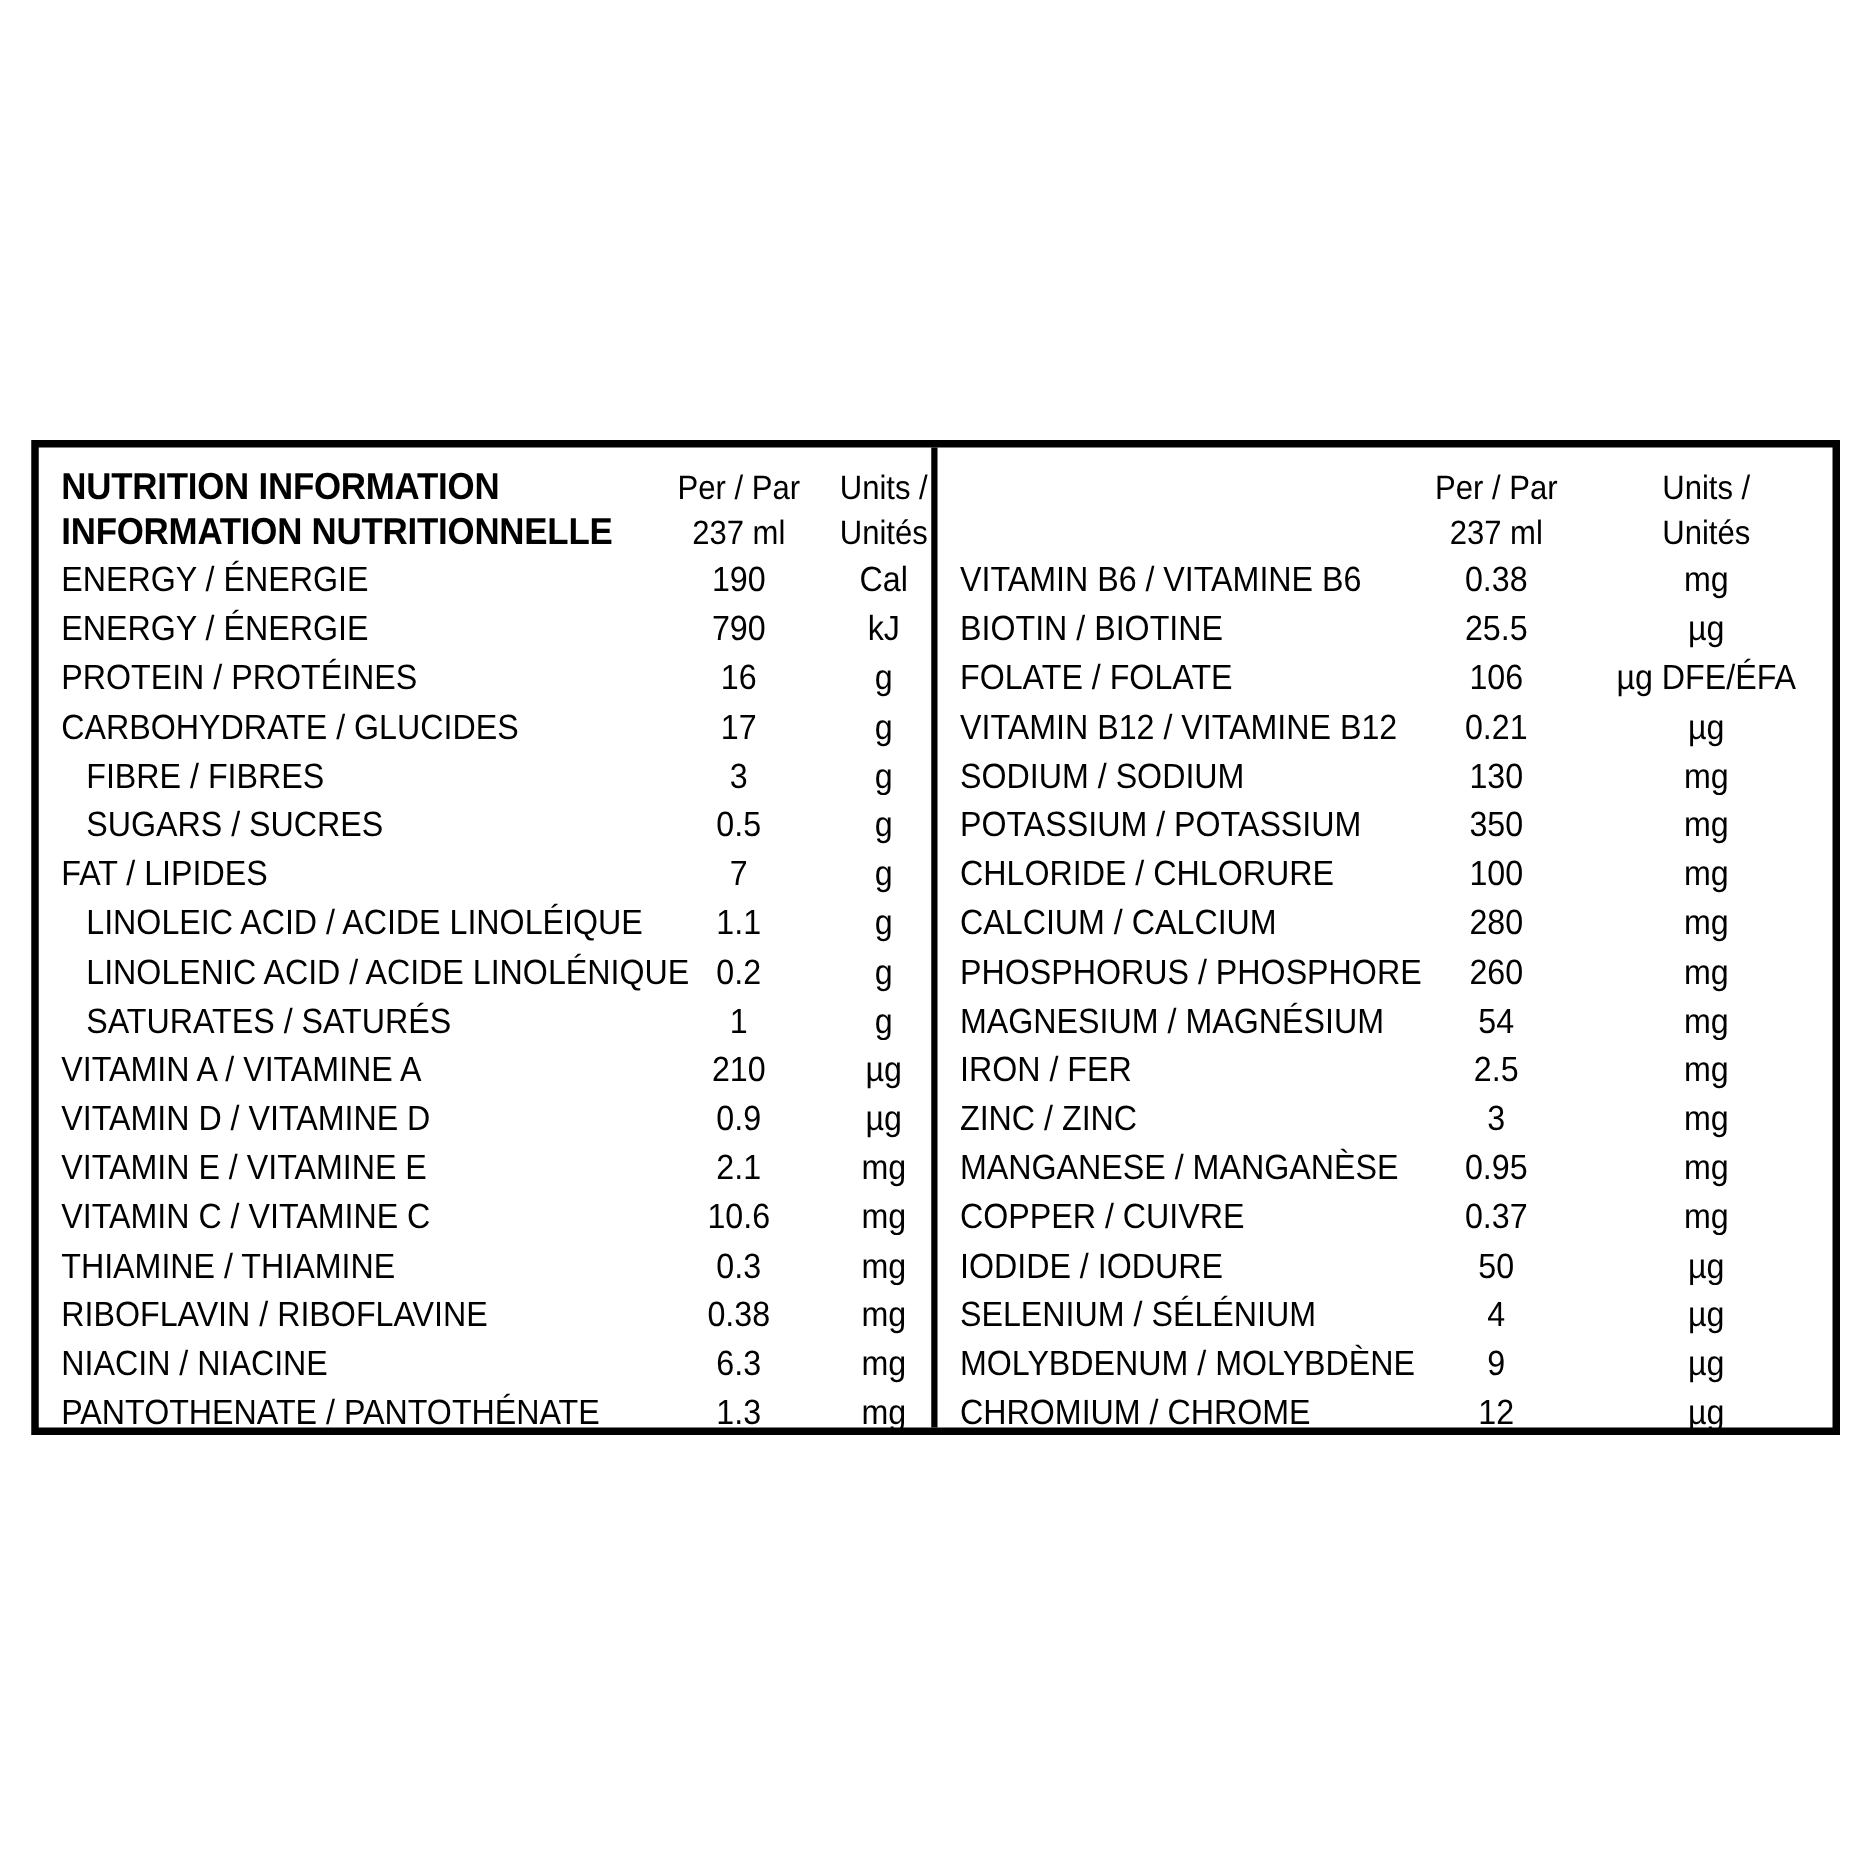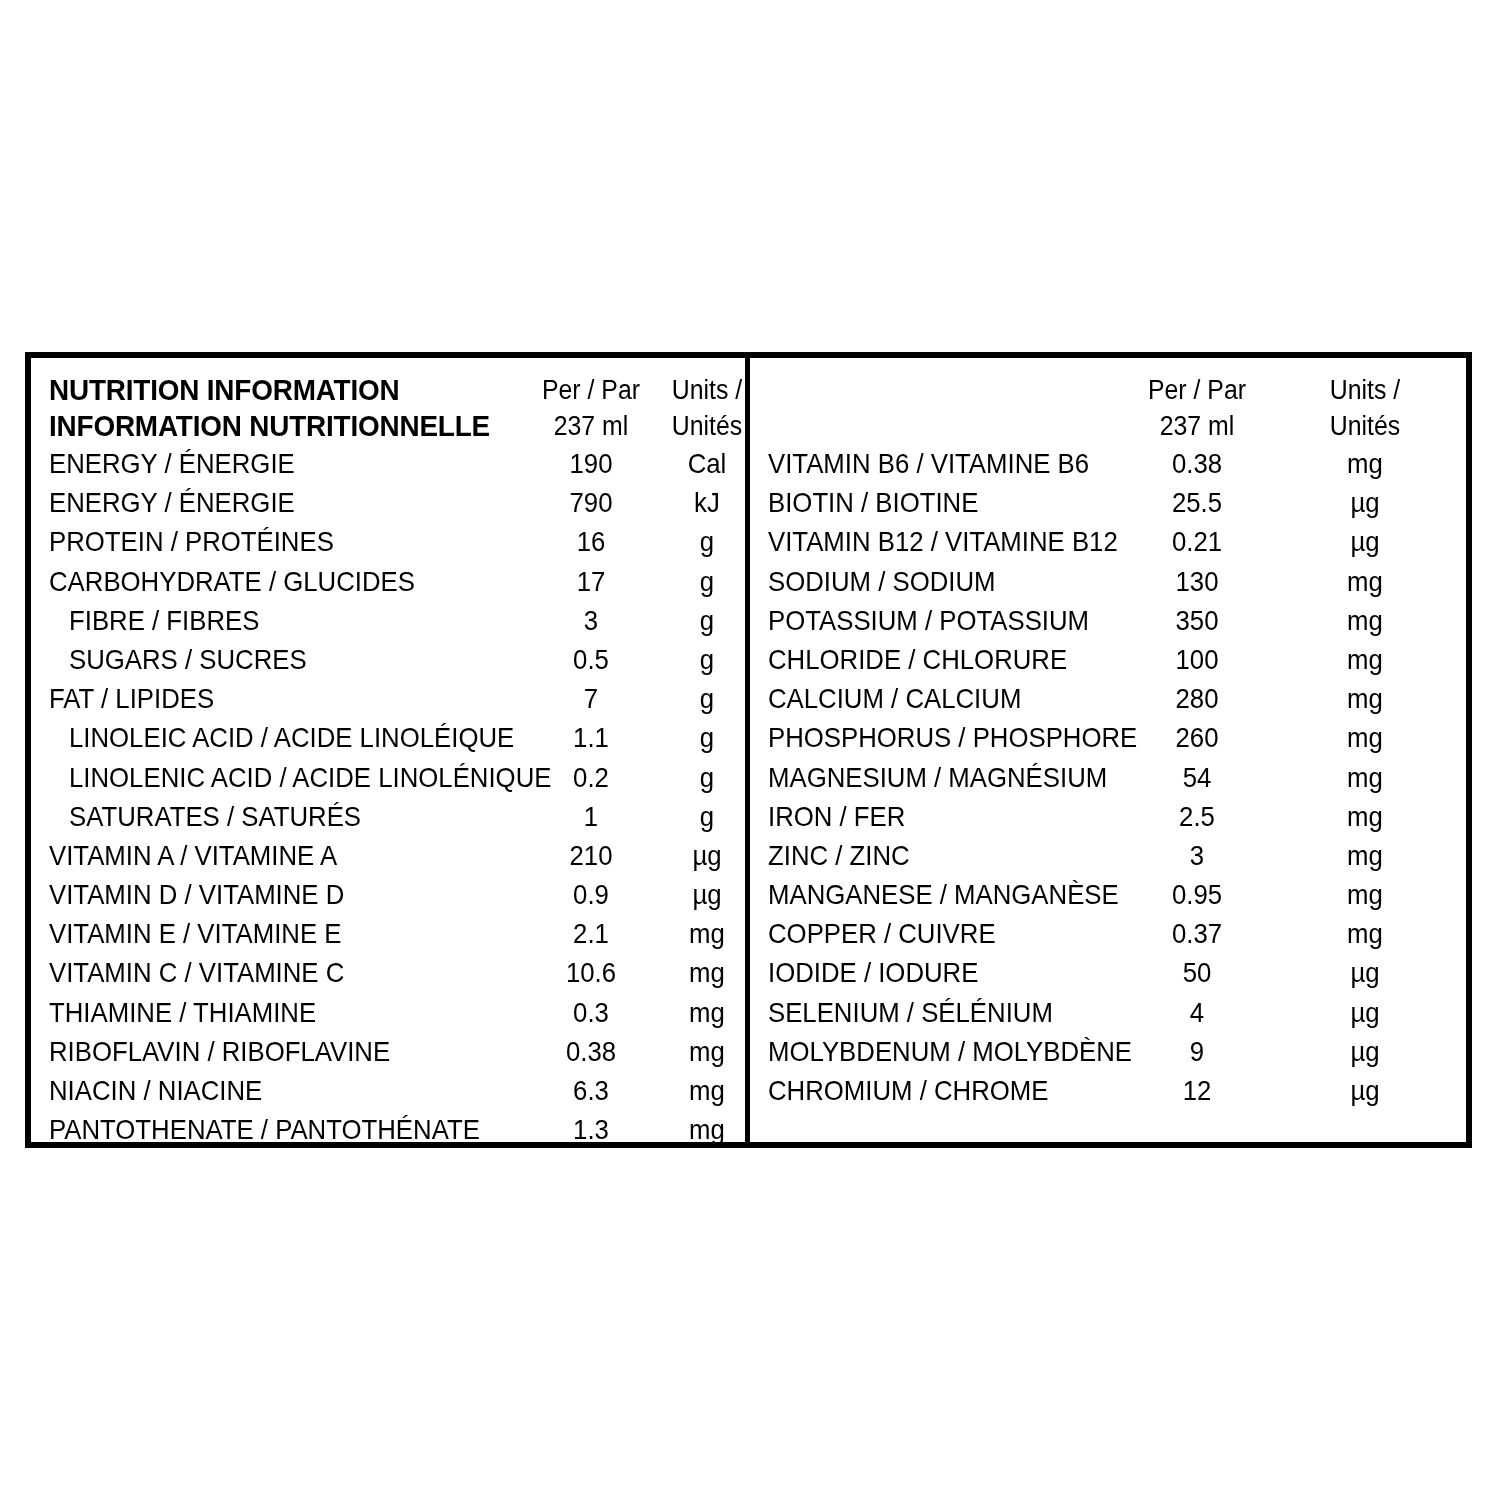--- a/index.html
+++ b/index.html
@@ -252,20 +252,25 @@
           <div class="row-label">VITAMIN B6 / VITAMINE B6</div>
           <div class="row-value">0.38</div>
           <div class="row-unit">mg</div>
         </div>
         <div class="row">
           <div class="row-label">BIOTIN / BIOTINE</div>
           <div class="row-value">25.5</div>
           <div class="row-unit">µg</div>
         </div>
         <div class="row">
+          <div class="row-label">FOLATE / FOLATE</div>
+          <div class="row-value">106</div>
+          <div class="row-unit">µg DFE/ÉFA</div>
+        </div>
+        <div class="row">
           <div class="row-label">VITAMIN B12 / VITAMINE B12</div>
           <div class="row-value">0.21</div>
           <div class="row-unit">µg</div>
         </div>
         <div class="row">
           <div class="row-label">SODIUM / SODIUM</div>
           <div class="row-value">130</div>
           <div class="row-unit">mg</div>
         </div>
         <div class="row">

